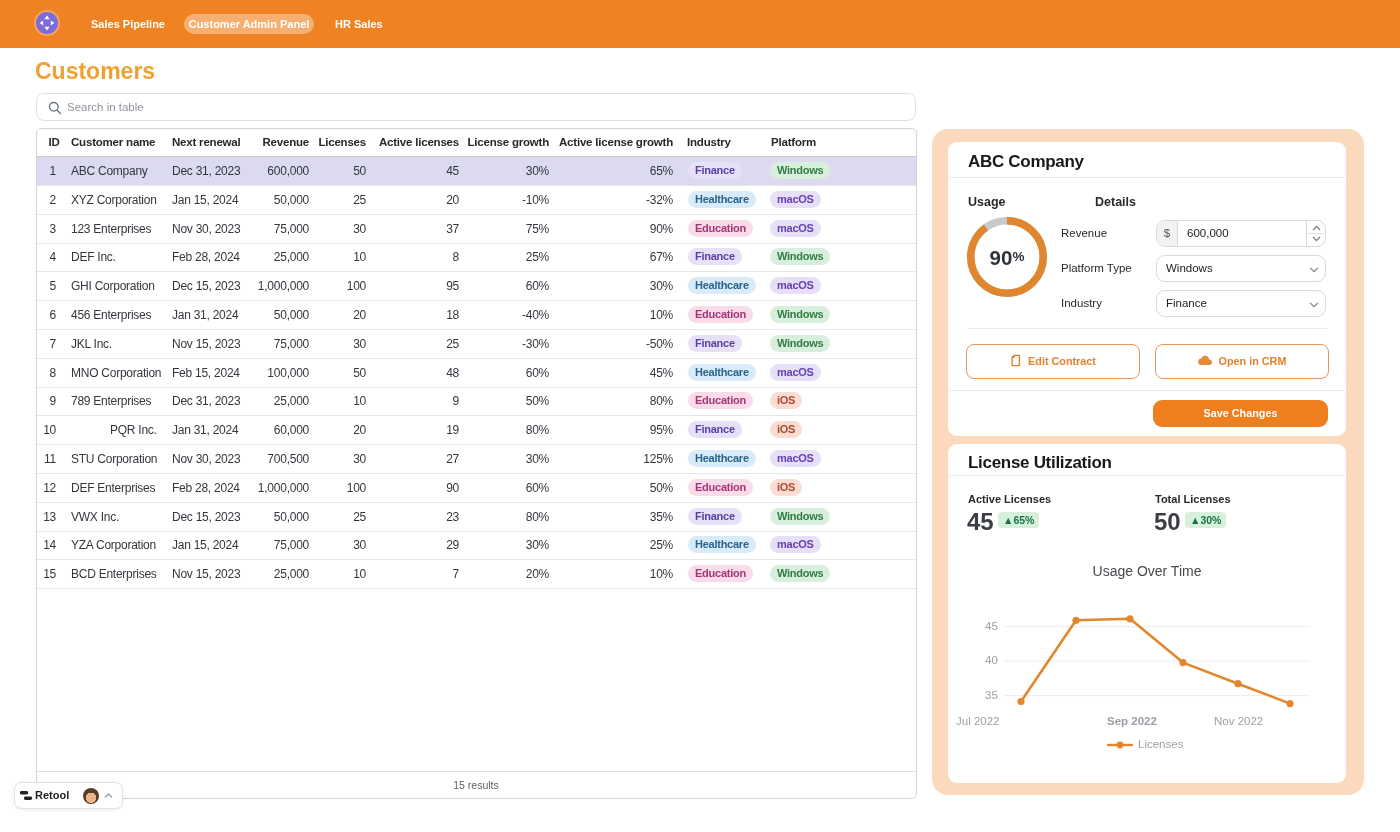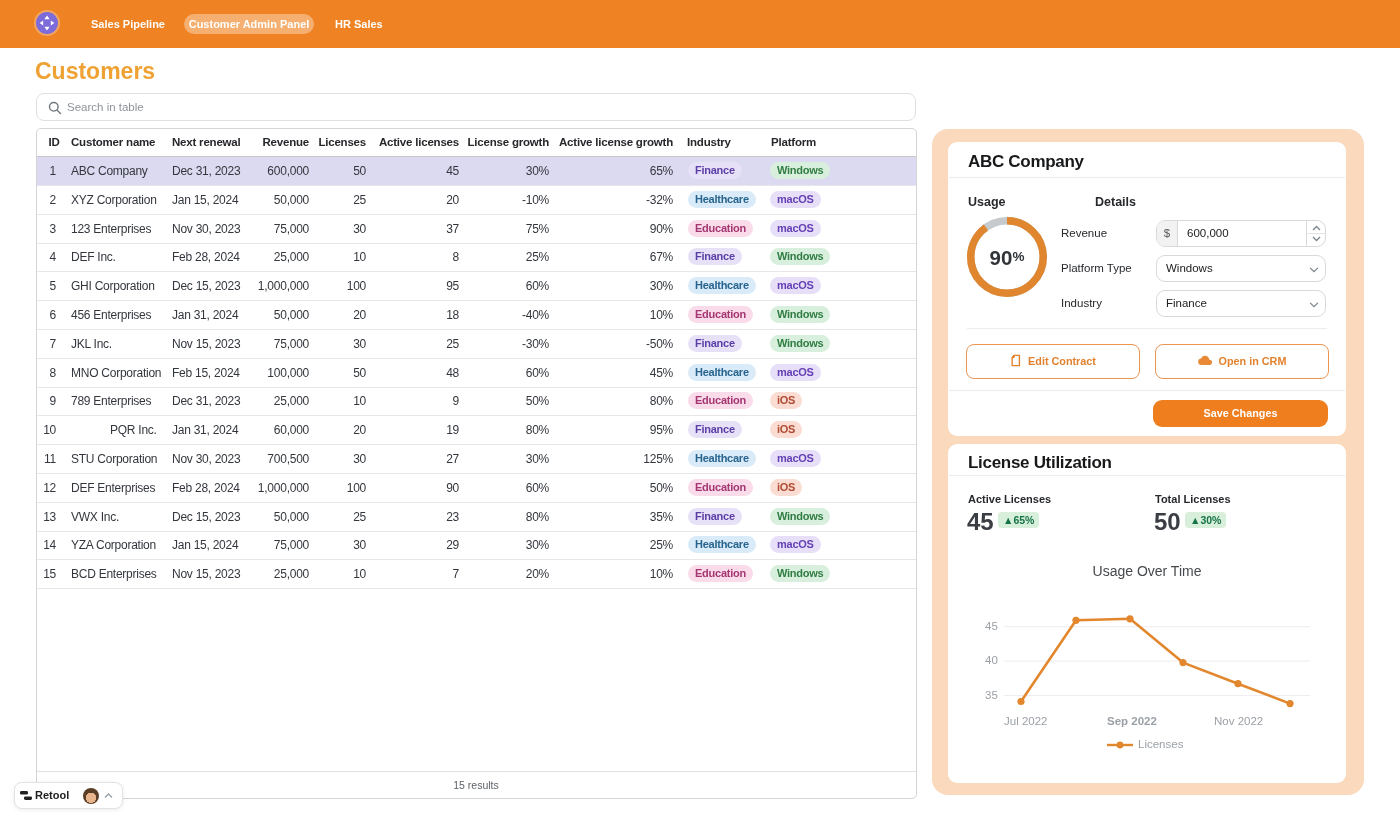--- a/index.html
+++ b/index.html
@@ -324,21 +324,21 @@
       <circle cx="128" cy="65.3" r="3.6"></circle>
     <circle cx="182" cy="63.8" r="3.6"></circle>
       <circle cx="235" cy="107.6" r="3.6"></circle>
     <circle cx="290" cy="128.7" r="3.6"></circle>
       <circle cx="342" cy="148.6" r="3.6"></circle>
   </g>
 </svg>
 <div class="chart-label" style="left:985px;top:620px;">45</div>
 <div class="chart-label" style="left:985px;top:654px;">40</div>
 <div class="chart-label" style="left:985px;top:689px;">35</div>
-<div class="chart-label" style="left:1004px;top:715px;text-align:right;">Jul 2022</div>
+<div class="chart-label" style="left:956px;top:715px;text-align:right;">Jul 2022</div>
 <div class="chart-label" style="left:1107px;top:715px;font-weight:bold;">Sep 2022</div>
 <div class="chart-label" style="left:1214px;top:715px;">Nov 2022</div>
 <svg width="26" height="8" viewBox="0 0 26 8" style="position:absolute;left:1107px;top:741px;">
   <line x1="0" y1="4" x2="26" y2="4" stroke="#e2872e" stroke-width="2.4"></line>
   <circle cx="13" cy="4" r="3.4" fill="#e2872e"></circle>
 </svg>
 <div class="chart-label" style="left:1138px;top:738px;">Licenses</div>
 
 <div id="badge" style="position:absolute;left:14px;top:782px;width:109px;height:27px;background:#fff;border:1px solid #e3e3e3;border-radius:8px;box-shadow:0 1px 4px rgba(0,0,0,0.08);"></div>
 <svg width="12" height="12" viewBox="0 0 12 12" style="position:absolute;left:20px;top:790px;">

